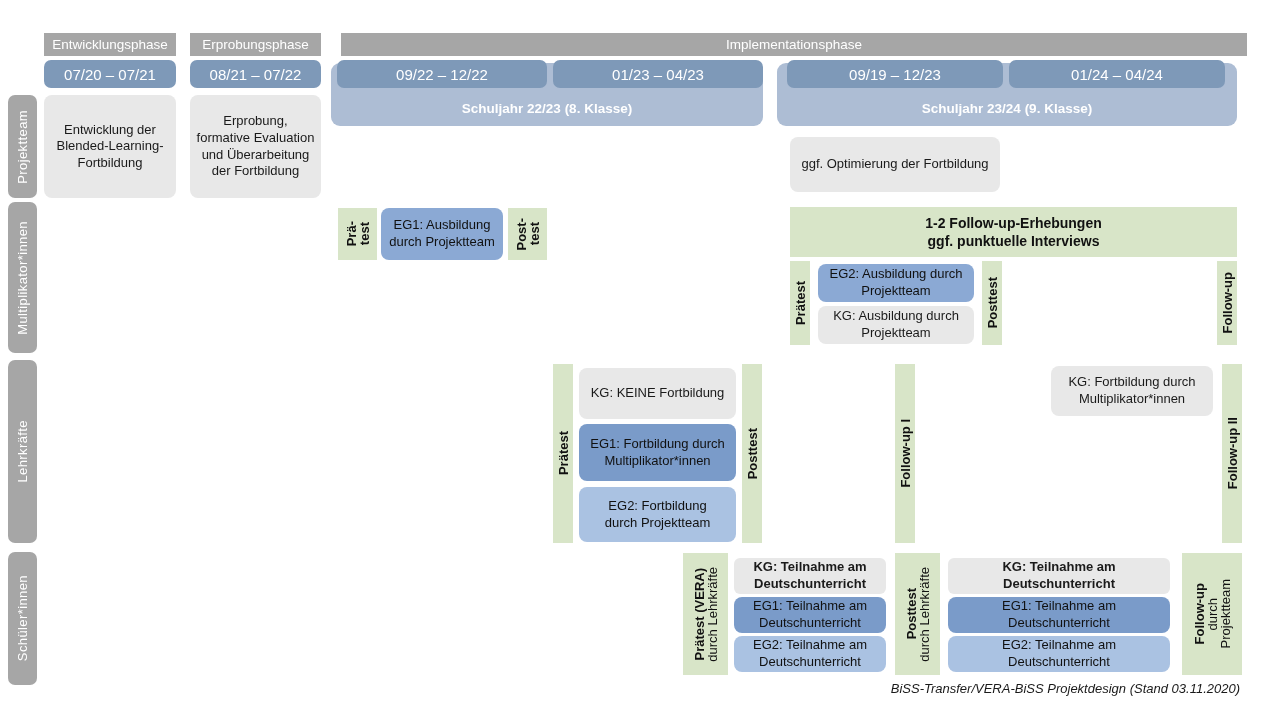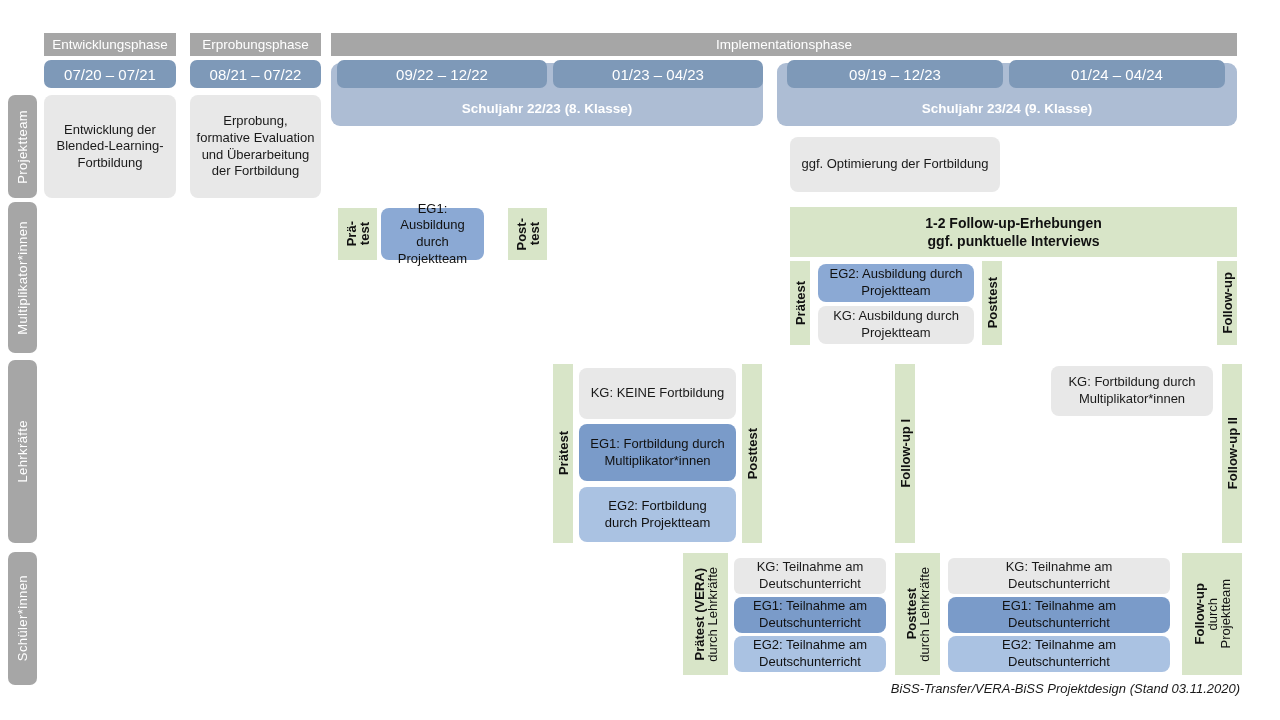--- a/index.html
+++ b/index.html
@@ -48,21 +48,21 @@
     letter-spacing:0.4px;
   }
 
   .gray-box{
     background:#e8e8e8;color:#1a1a1a;
     border-radius:8px;
     display:flex;align-items:center;justify-content:center;
     text-align:center;font-size:13px;line-height:1.28;
     padding:2px 6px;
   }
-  .gray-box.sq{border-radius:6px;}
+  .gray-box.sq{border-radius:6px;font-weight:bold;}
 
   .blue-dark{
     background:#7a9bc9;color:#111;
     border-radius:8px;
     display:flex;align-items:center;justify-content:center;
     text-align:center;font-size:13px;line-height:1.28;
     padding:2px 6px;
   }
   .blue-mid{
     background:#8ba9d4;color:#111;
@@ -120,21 +120,21 @@
 <body>
 
 <div id="stage">
 
   <div class="abs phase-bar" style="left:44px;top:33px;width:132px;height:23px;">
     <span>Entwicklungsphase</span>
   </div>
   <div class="abs phase-bar" style="left:190px;top:33px;width:131px;height:23px;">
     <span>Erprobungsphase</span>
   </div>
-  <div class="abs phase-bar" style="left:331px;top:33px;width:906px;height:23px;">
+  <div class="abs phase-bar" style="left:341px;top:33px;width:906px;height:23px;">
     <span>Implementationsphase</span>
   </div>
 
   <div class="abs schuljahr" style="left:331px;top:63px;width:432px;height:63px;">
     <span>Schuljahr 22/23 (8. Klasse)</span>
   </div>
   <div class="abs schuljahr" style="left:777px;top:63px;width:460px;height:63px;">
     <span>Schuljahr 23/24 (9. Klasse)</span>
   </div>
 
@@ -180,21 +180,21 @@
     <span>ggf. Optimierung der Fortbildung</span>
   </div>
 
   <div class="abs green" style="left:338px;top:208px;width:39px;height:52px;">
     <div class="vgroup">
       <span class="col b">Prä-</span>
       <span class="col b">test</span>
     </div>
   </div>
 
-  <div class="abs blue-mid" style="left:381px;top:208px;width:103px;height:52px;">
+  <div class="abs blue-mid" style="left:381px;top:208px;width:122px;height:52px;">
     <span>EG1: Ausbildung durch Projektteam</span>
   </div>
 
   <div class="abs green" style="left:508px;top:208px;width:39px;height:52px;">
     <div class="vgroup">
       <span class="col b">Post-</span>
       <span class="col b">test</span>
     </div>
   </div>
 

